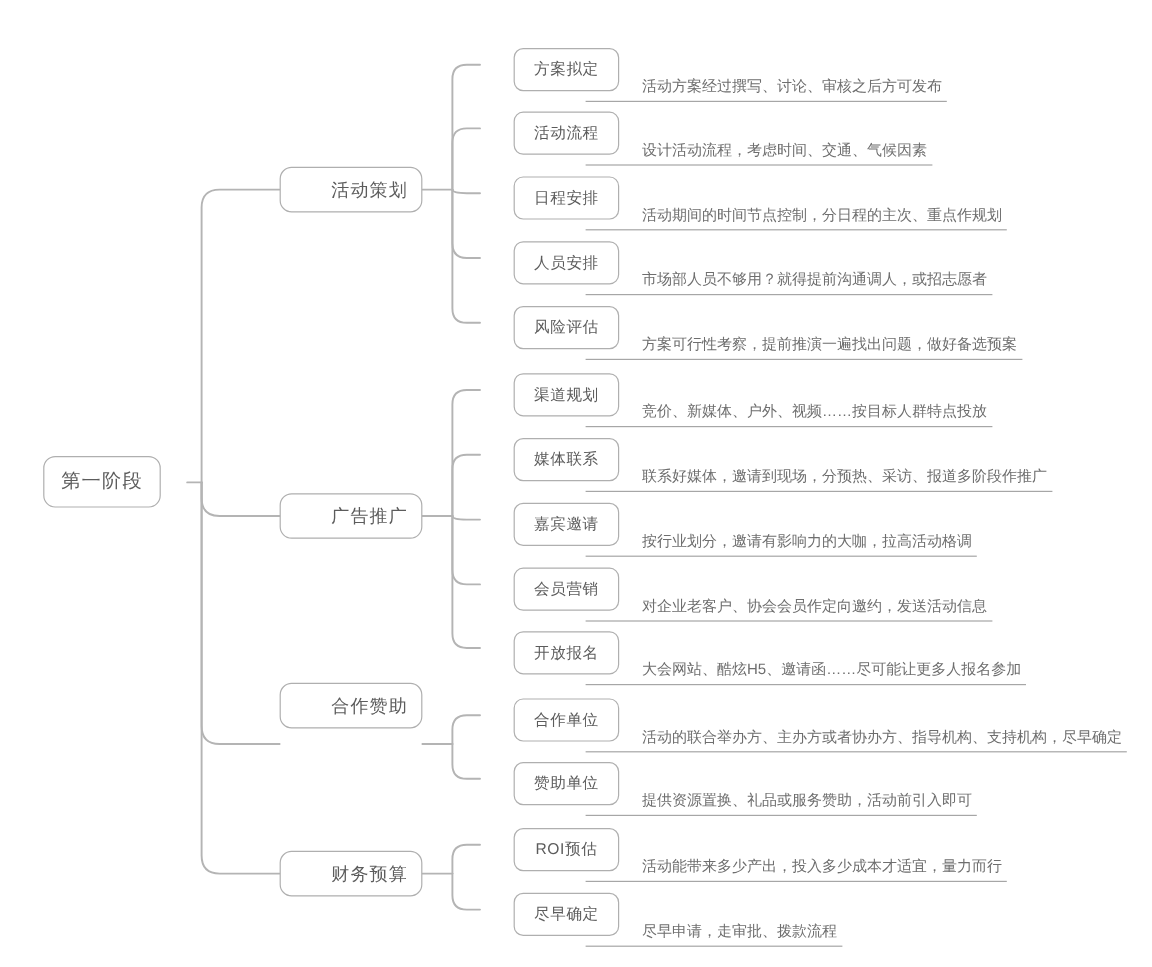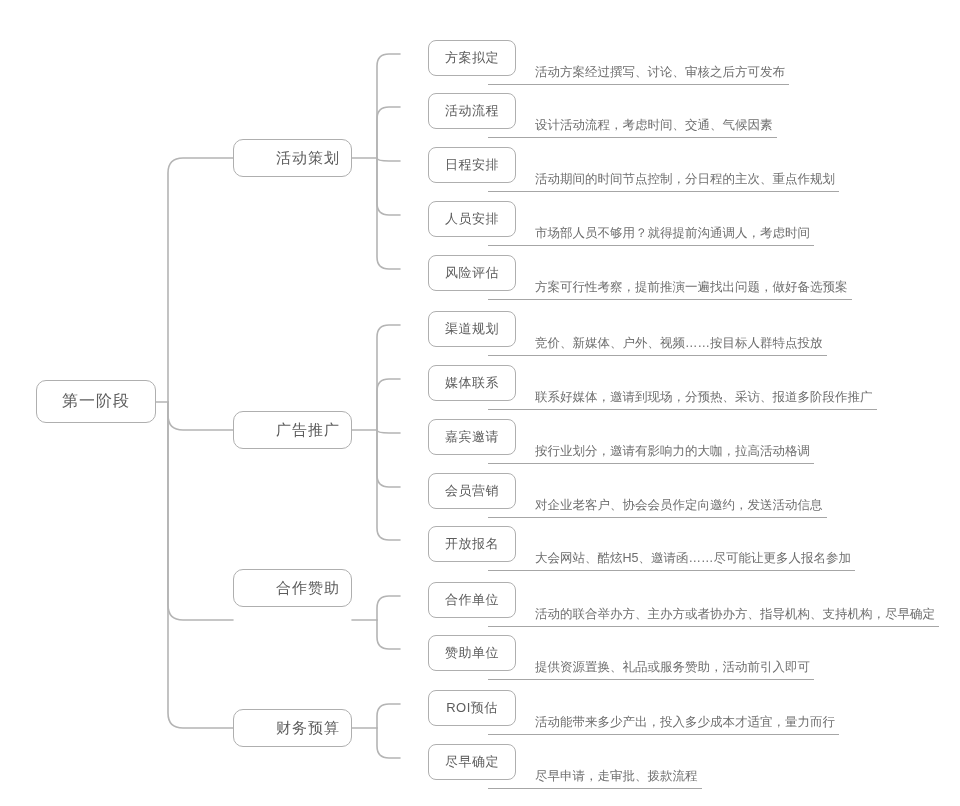--- a/index.html
+++ b/index.html
@@ -10,21 +10,21 @@
   }
   #canvas{position:absolute;left:0;top:0;width:960px;height:806px;}
   svg.links{position:absolute;left:0;top:0;pointer-events:none;}
   .node{
     position:absolute;box-sizing:border-box;
     background:#ffffff;border:1.5px solid #afafaf;
     display:flex;align-items:center;justify-content:center;
     color:#5c5c5c;white-space:nowrap;cursor:default;
   }
   .root-node{
-    left:36px;top:380px;width:120px;height:43px;
+    left:36px;top:380px;width:98px;height:43px;
     border-radius:10px;font-size:16px;letter-spacing:1px;
   }
   .l2-node{
     left:233px;width:119px;height:38px;
     border-radius:10px;font-size:15px;letter-spacing:1px;padding-left:31px;
   }
   .l3-node{
     left:400px;width:88px;height:36px;
     border-radius:8px;font-size:13px;letter-spacing:0.5px;margin-left:28px;
   }
@@ -95,21 +95,21 @@
 
   <div class="node l3-node" style="top:582px">合作单位</div>
   <div class="node l3-node" style="top:635px">赞助单位</div>
 
   <div class="node l3-node" style="top:690px">ROI预估</div>
   <div class="node l3-node" style="top:744px">尽早确定</div>
 
   <div class="desc" style="top:37px">活动方案经过撰写、讨论、审核之后方可发布</div>
   <div class="desc" style="top:90px">设计活动流程，考虑时间、交通、气候因素</div>
   <div class="desc" style="top:144px">活动期间的时间节点控制，分日程的主次、重点作规划</div>
-  <div class="desc" style="top:198px">市场部人员不够用？就得提前沟通调人，考虑时间</div>
+  <div class="desc" style="top:198px">市场部人员不够用？就得提前沟通调人，或招志愿者</div>
   <div class="desc" style="top:252px">方案可行性考察，提前推演一遍找出问题，做好备选预案</div>
 
   <div class="desc" style="top:308px">竞价、新媒体、户外、视频……按目标人群特点投放</div>
   <div class="desc" style="top:362px">联系好媒体，邀请到现场，分预热、采访、报道多阶段作推广</div>
   <div class="desc" style="top:416px">按行业划分，邀请有影响力的大咖，拉高活动格调</div>
   <div class="desc" style="top:470px">对企业老客户、协会会员作定向邀约，发送活动信息</div>
   <div class="desc" style="top:523px">大会网站、酷炫H5、邀请函……尽可能让更多人报名参加</div>
 
   <div class="desc" style="top:579px">活动的联合举办方、主办方或者协办方、指导机构、支持机构，尽早确定</div>
   <div class="desc" style="top:632px">提供资源置换、礼品或服务赞助，活动前引入即可</div>

